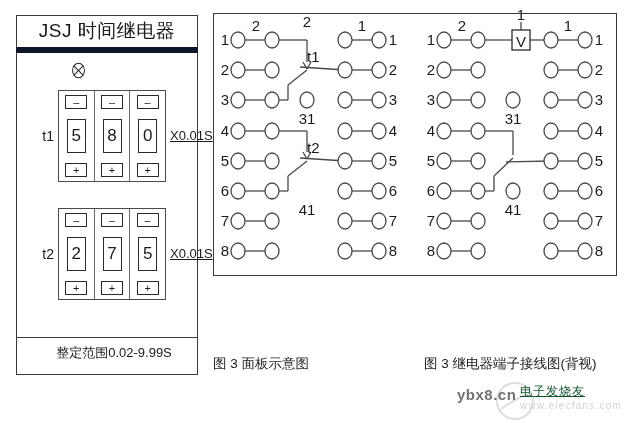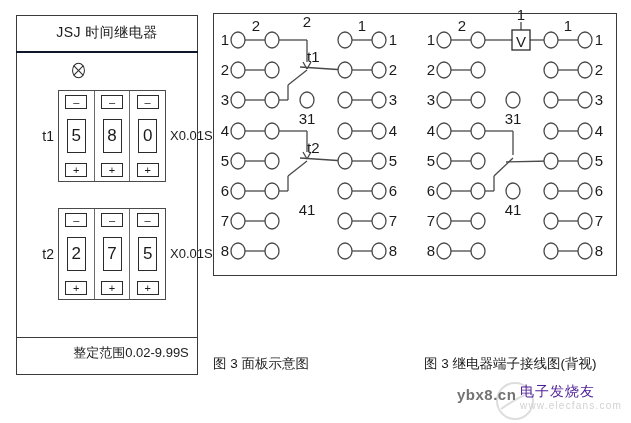--- a/index.html
+++ b/index.html
@@ -37,26 +37,26 @@
     border: 1px solid #3a3a3a;
     box-sizing: border-box;
     background: #fff;
   }
   #panel-title {
     position: absolute;
     left: 16px;
     top: 15px;
     width: 182px;
     height: 38px;
-    border-bottom: 2px solid #0f172a;
+    border-bottom: 6px solid #0f172a;
     box-sizing: border-box;
     display: flex;
     align-items: center;
     justify-content: center;
-    font-size: 14px;
+    font-size: 19px;
     letter-spacing: 0.5px;
     white-space: nowrap;
   }
   #indicator-lamp {
     position: absolute;
     left: 70px;
     top: 62px;
     width: 17px;
     height: 17px;
   }
@@ -110,39 +110,39 @@
     font-size: 14px;
     width: 26px;
     text-align: right;
   }
   #t-label-1 { left: 28px; top: 128px; }
   #t-label-2 { left: 28px; top: 246px; }
   .unit-label {
     position: absolute;
     font-size: 13px;
     white-space: nowrap;
+    text-decoration: underline;
   }
   #unit-label-1 { left: 170px; top: 128px; }
   #unit-label-2 { left: 170px; top: 246px; }
   #range-divider {
     position: absolute;
     left: 16px;
     top: 337px;
     width: 182px;
     border-top: 1px solid #3a3a3a;
   }
   #range-text {
     position: absolute;
     left: 16px;
     top: 344px;
     width: 196px;
     text-align: center;
     font-size: 13px;
     white-space: nowrap;
-    padding-left: 17px;
   }
   
   #terminal-frame {
     position: absolute;
     left: 213px;
     top: 13px;
     width: 404px;
     height: 263px;
     border: 1px solid #3a3a3a;
     box-sizing: border-box;
@@ -163,23 +163,24 @@
     top: 386px;
     font-size: 15px;
     font-weight: bold;
     color: #737373;
     letter-spacing: 0.5px;
   }
   #watermark-elecfans-cn {
     position: absolute;
     left: 520px;
     top: 383px;
-    font-size: 14px;
-    color: #4c1d95;
+    font-size: 12px;
+    color: #14532d;
     letter-spacing: 1px;
+    text-decoration: underline;
   }
   #watermark-elecfans-url {
     position: absolute;
     left: 520px;
     top: 400px;
     font-size: 10px;
     color: #d2d2d2;
     letter-spacing: 1.2px;
   }
   #watermark-ring {

